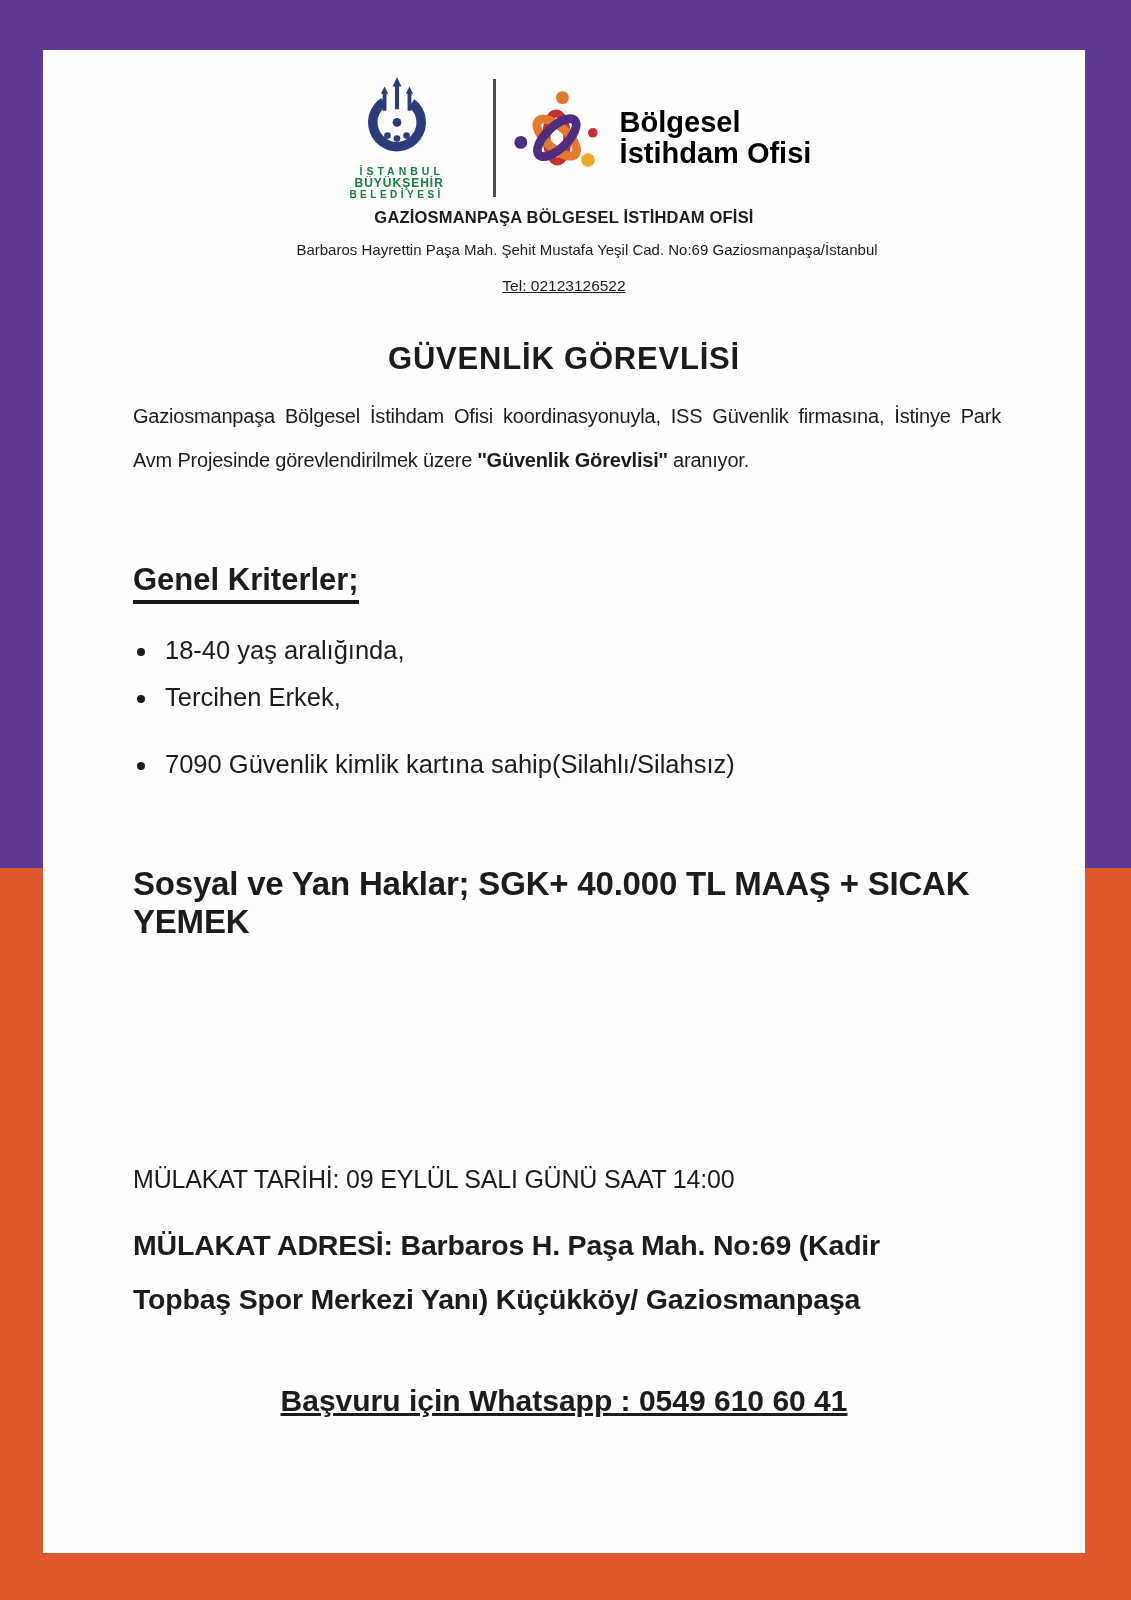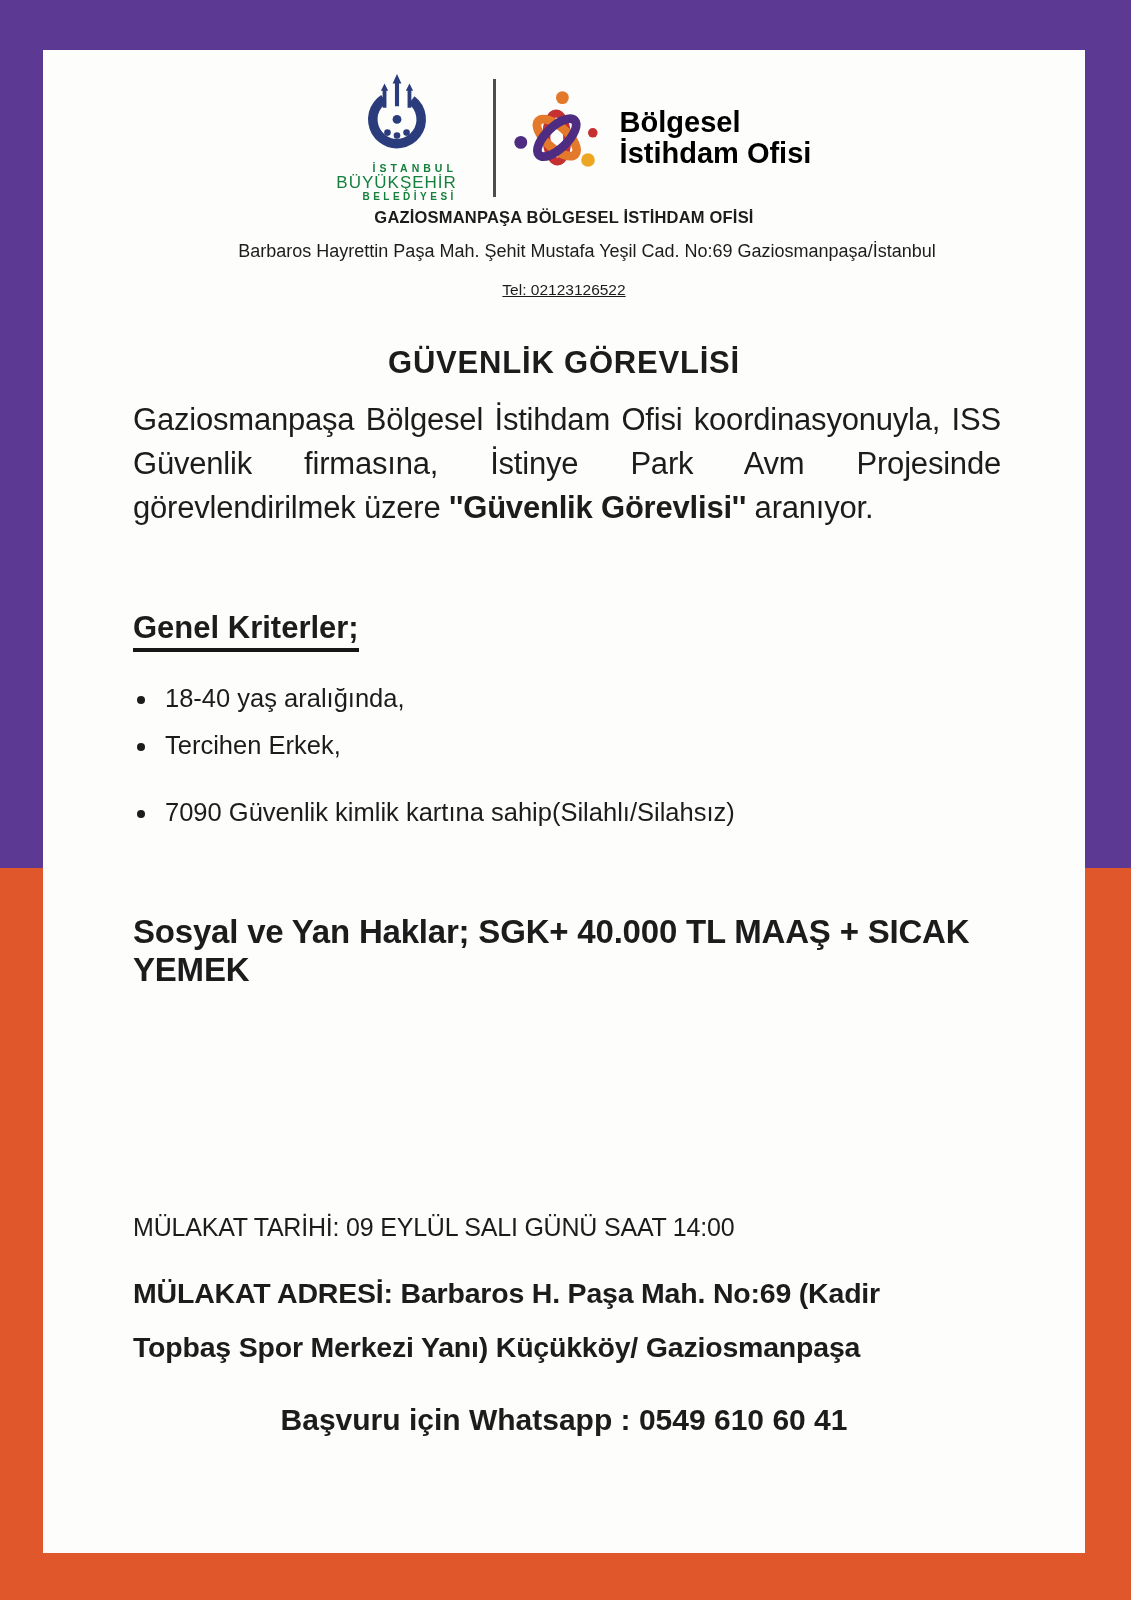--- a/index.html
+++ b/index.html
@@ -32,44 +32,44 @@
     margin-top: 22px;
     display: flex;
     justify-content: center;
     align-items: center;
     gap: 16px;
     height: 132px;
   }
   .ibb-logo { display: flex; flex-direction: column; align-items: center; width: 160px; }
   .ibb-text { text-align: right; color: #15803d; line-height: 1.05; margin-top: 2px; }
   .ibb-line1 { font-size: 10.5px; font-weight: 700; letter-spacing: 4px; }
-  .ibb-line2 { font-size: 17px;  font-weight: 400; letter-spacing: 1px; }
+  .ibb-line2 { font-size: 12px;  font-weight: 700; letter-spacing: 1px; }
   .ibb-line3 { font-size: 10px;  font-weight: 700; letter-spacing: 3.5px; }
   .logo-divider { width: 3px; height: 118px; background: #4d4d4d; }
   .bio-logo { display: flex; align-items: center; gap: 12px; }
   .bio-text { color: #000000; line-height: 1.08; font-weight: 700; }
   .bio-line1 { font-size: 29px; }
   .bio-line2 { font-size: 29px; }
 
   
   .office-name   { margin-top: 4px;  text-align: center; font-size: 16.5px; font-weight: 700; letter-spacing: .2px; }
-  .office-address{ margin-top: 14px; text-align: center; font-size: 18px; padding-left: 46px; }
+  .office-address{ margin-top: 14px; text-align: center; font-size: 15px; padding-left: 46px; }
   .office-phone  { margin-top: 19px; text-align: center; font-size: 15.5px; text-decoration: underline; }
 
   
   .job-title {
     margin-top: 46px;
     text-align: center;
     font-size: 31px;
     font-weight: 700;
     letter-spacing: .8px;
   }
   .intro {
     margin: 17px 84px 0 90px;
-    font-size: 31px;
+    font-size: 20px;
     line-height: 44px;
     text-align: justify;
     letter-spacing: -0.2px;
   }
   .intro .bold { font-weight: 700; }
 
   .criteria-heading { margin: 80px 0 0 90px; font-size: 31px; font-weight: 700; }
   .criteria-heading span { border-bottom: 4px solid #161616; padding-bottom: 3px; }
 
   ul.criteria-list { margin-top: 36px; padding-left: 116px; list-style: disc; }
@@ -80,21 +80,21 @@
   .benefits        { margin: 84px 50px 16px 90px; font-size: 33px; font-weight: 700; letter-spacing: -0.2px; }
   .interview-date  { margin: 224px 50px 14px 90px; font-size: 25px; font-weight: 400; letter-spacing: -0.2px; }
   .interview-address {
     margin: 24px 120px 0 90px;
     max-width: 835px;
     font-size: 28.5px;
     font-weight: 700;
     line-height: 54px;
     letter-spacing: -0.2px;
   }
-  .application { margin-top: 29px; text-align: center; font-size: 30px; font-weight: 700; }
+  .application { margin-top: 58px; text-align: center; font-size: 30px; font-weight: 700; text-decoration: underline; }
 </style>
 </head>
 <body>
 
 <div class="page">
   <div class="sheet">
 
     <div class="logo-row">
 
       <div class="ibb-logo">

